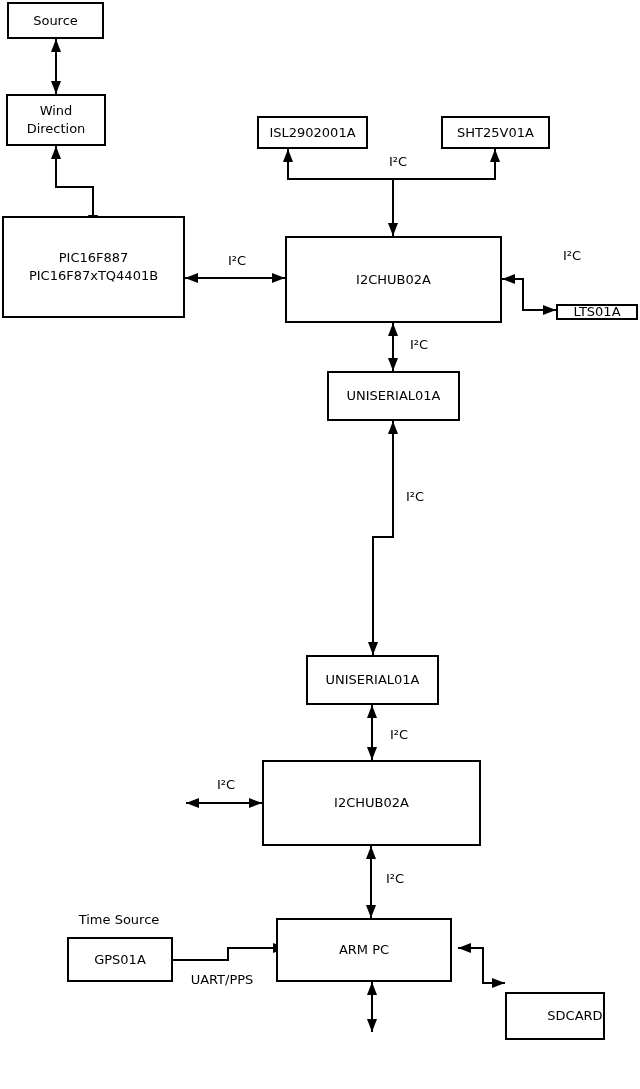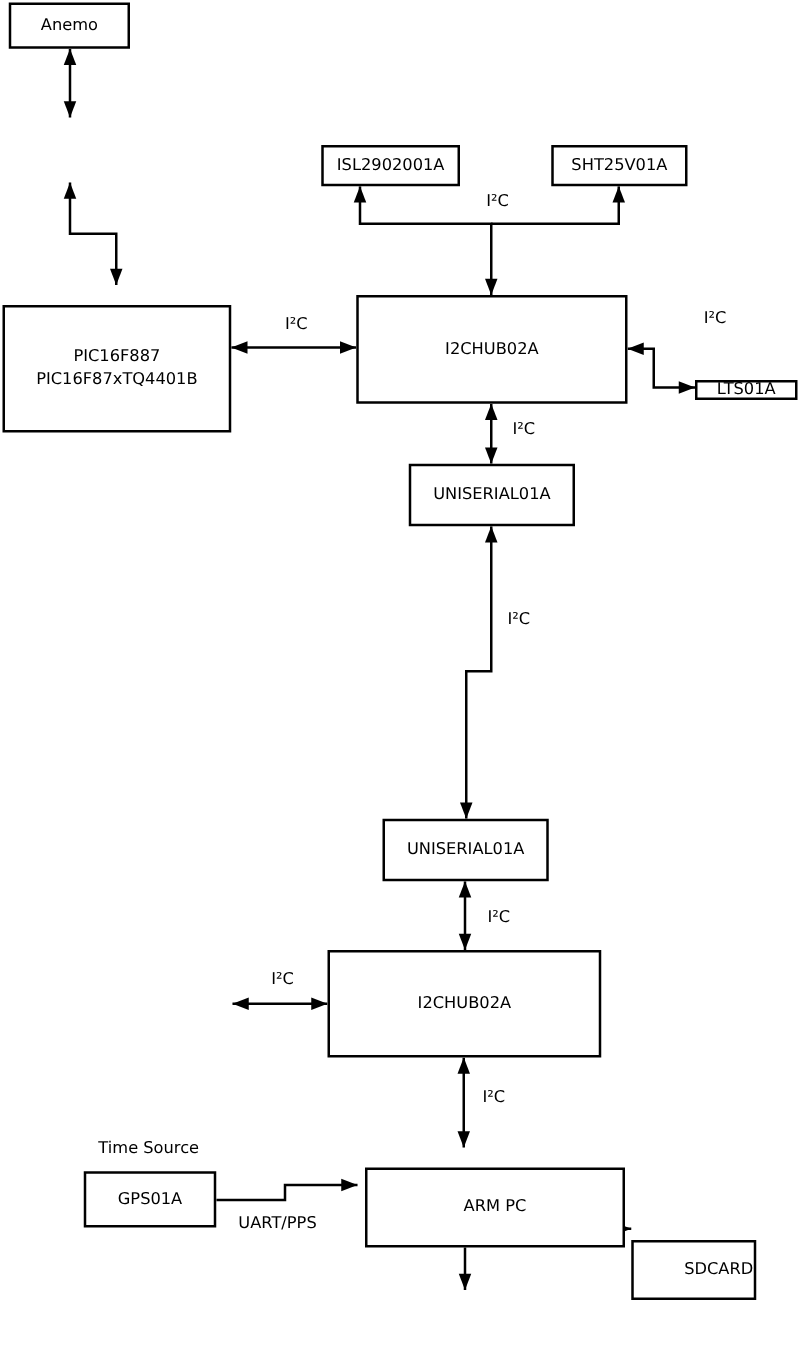--- a/index.html
+++ b/index.html
@@ -84,23 +84,27 @@
       <polyline points="458,948 483,948 483,983 505,983" fill="none" stroke="#000000" stroke-width="2"></polyline>
       <polygon points="505,983 492,988 492,978" fill="#000000"></polygon>
       <polygon points="458,948 471,943 471,953" fill="#000000"></polygon>
       <polyline points="372,982 372,1032" fill="none" stroke="#000000" stroke-width="2"></polyline>
       <polygon points="372,1032 367,1019 377,1019" fill="#000000"></polygon>
       <polygon points="372,982 377,995 367,995" fill="#000000"></polygon>
       <text x="119" y="919" text-anchor="middle" dominant-baseline="central" font-size="13" fill="#000000">Time Source</text>
     </svg>
 
   <div class="node" style="left: 7px; top: 2px; width: 97px; height: 37px;">
-    <span class="nl">Anemo</span>
+    <span class="nl">Source</span>
   </div>
-  <div class="node" style="left: 2px; top: 244px; width: 183px; height: 102px;">
+  <div class="node" style="left: 6px; top: 94px; width: 100px; height: 52px;">
+    <span class="nl">Wind</span>
+    <span class="nl">Direction</span>
+  </div>
+  <div class="node" style="left: 2px; top: 216px; width: 183px; height: 102px;">
     <span class="nl">PIC16F887</span>
     <span class="nl">PIC16F87xTQ4401B</span>
   </div>
   <div class="node" style="left: 233px; top: 116px; width: 111px; height: 33px; margin-left: 24px;">
     <span class="nl">ISL2902001A</span>
   </div>
   <div class="node" style="left: 441px; top: 116px; width: 109px; height: 33px;">
     <span class="nl">SHT25V01A</span>
   </div>
   <div class="node" style="left: 285px; top: 236px; width: 217px; height: 87px;">
@@ -114,19 +118,19 @@
   </div>
   <div class="node" style="left: 306px; top: 655px; width: 133px; height: 50px;">
     <span class="nl">UNISERIAL01A</span>
   </div>
   <div class="node" style="left: 262px; top: 760px; width: 219px; height: 86px;">
     <span class="nl">I2CHUB02A</span>
   </div>
   <div class="node" style="left: 67px; top: 937px; width: 106px; height: 45px;">
     <span class="nl">GPS01A</span>
   </div>
-  <div class="node" style="left: 292px; top: 918px; width: 208px; height: 64px; margin-top: 16px;">
+  <div class="node" style="left: 276px; top: 918px; width: 176px; height: 64px;">
     <span class="nl">ARM PC</span>
   </div>
   <div class="node" style="left: 505px; top: 992px; width: 100px; height: 48px; padding-left: 40px;">
     <span class="nl">SDCARD</span>
   </div>
 </div>
 
 </body></html>

